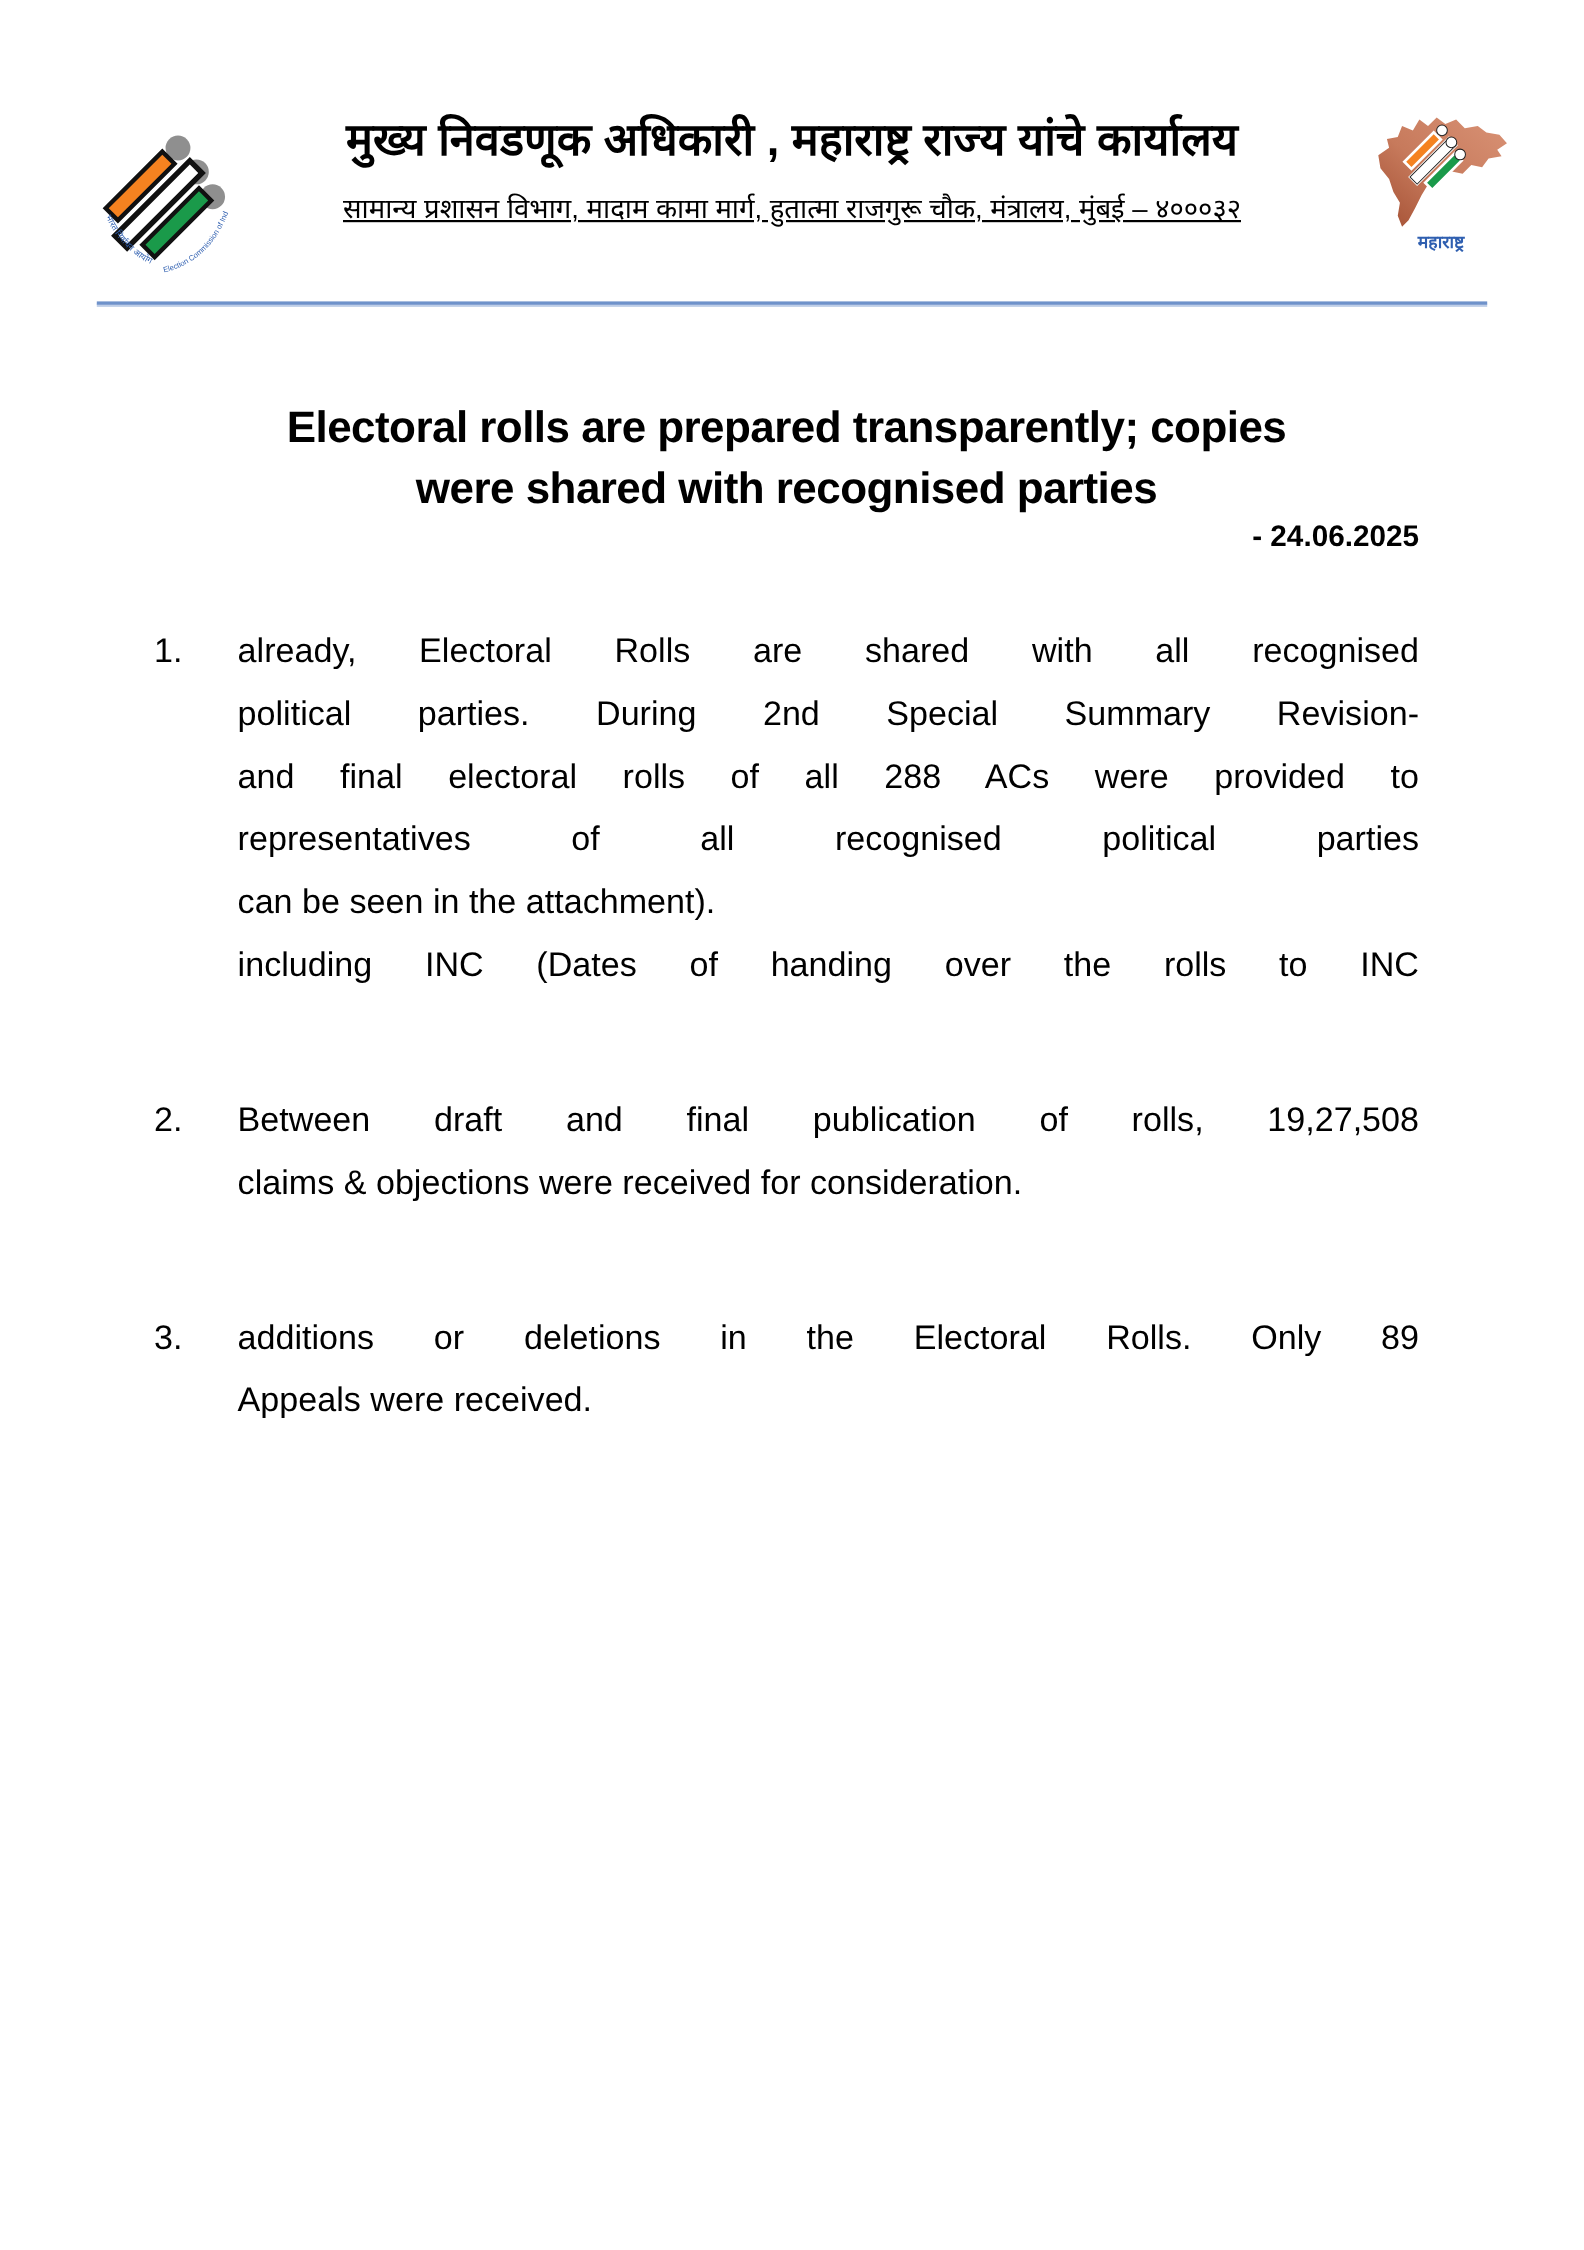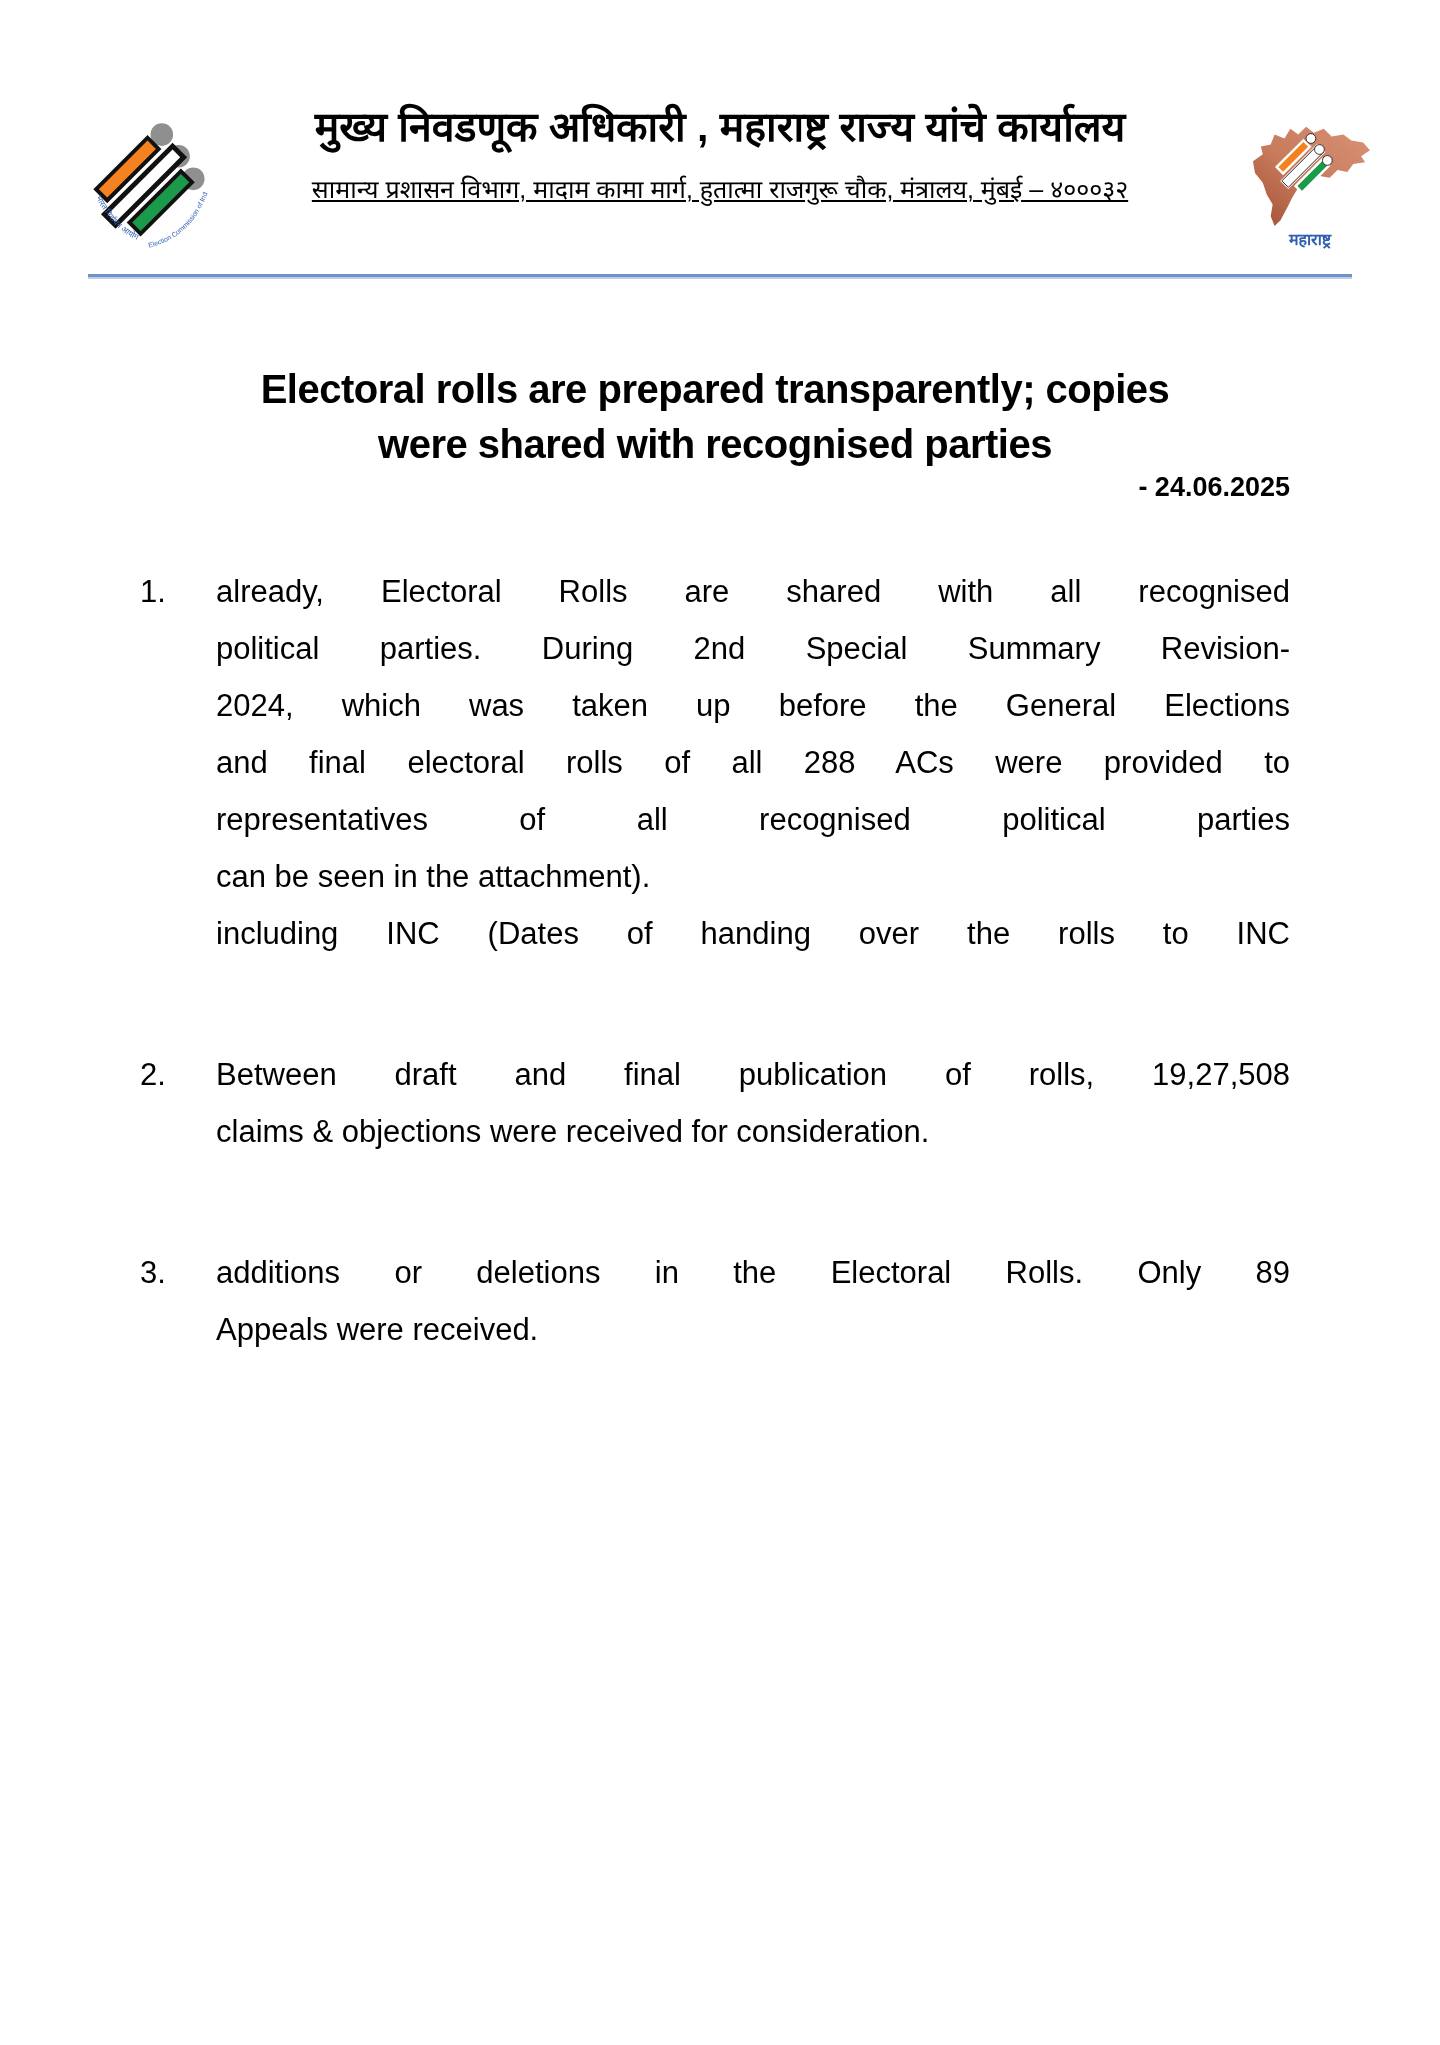--- a/index.html
+++ b/index.html
@@ -37,21 +37,21 @@
     white-space: nowrap;
   }
   .org-address {
     font-size: 25px;
     font-weight: 500;
     margin-top: 16px;
     white-space: nowrap;
     text-decoration: underline;
   }
   .state-logo {
-    position: absolute; right: 56px; top: 112px;
+    position: absolute; right: 56px; top: 92px;
     width: 148px; text-align: center;
   }
   .state-logo svg { width: 148px; height: 116px; display: block; }
   .state-label {
     font-size: 16px;
     font-weight: 700;
     color: #2f5fb0;
     margin-top: 0px;
   }
   .divider {
@@ -176,21 +176,20 @@
       <div>were shared with recognised parties</div>
     </div>
     <div class="doc-date">- 24.06.2025</div>
 
     <div class="numbered-list">
         <div class="list-item">
           <div class="item-number">1.</div>
           <div class="item-body">
             <div class="tline">already, Electoral Rolls are shared with all recognised</div>
             <div class="tline">political parties. During 2nd Special Summary Revision-</div>
-            <div class="tline">2024, which was taken up before the General Elections</div>
             <div class="tline">and final electoral rolls of all 288 ACs were provided to</div>
             <div class="tline">representatives of all recognised political parties</div>
             <div class="tline tlast">can be seen in the attachment).</div>
             <div class="tline">including INC (Dates of handing over the rolls to INC</div>
           </div>
         </div>
         <div class="list-item">
           <div class="item-number">2.</div>
           <div class="item-body">
             <div class="tline">Between draft and final publication of rolls, 19,27,508</div>

